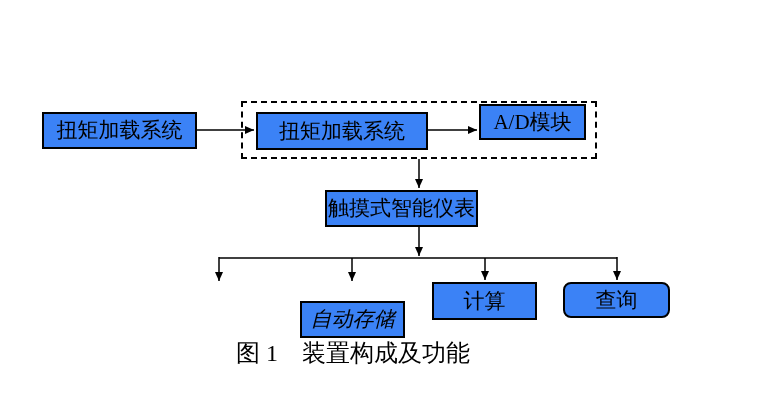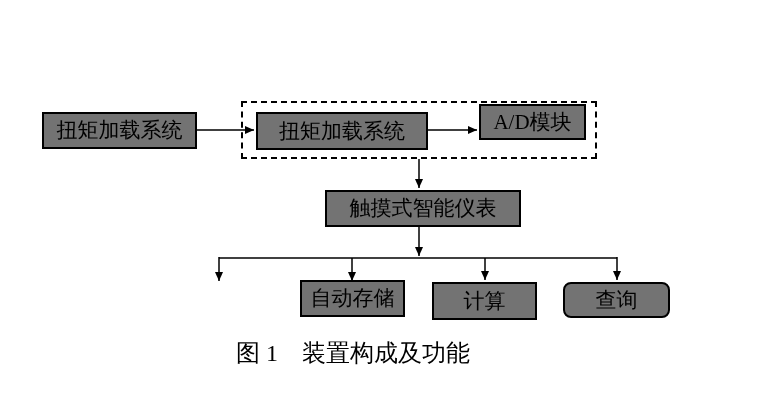--- a/index.html
+++ b/index.html
@@ -9,41 +9,41 @@
     font-family:"Liberation Serif","DejaVu Serif",serif;
     position:relative;
     overflow:hidden;
   }
   #diagram{position:absolute;left:0;top:0;width:760px;height:400px;}
   .connectors{position:absolute;left:0;top:0;width:760px;height:400px;pointer-events:none;}
   .node{
     position:absolute;
     box-sizing:border-box;
     border:2px solid #000;
-    background:#737373;
+    background:#3b82f6;
     display:flex;align-items:center;justify-content:center;
     font-size:21px;color:#000;
     white-space:nowrap;
     line-height:1;
     z-index:2;
   }
   .group-dashed{
     position:absolute;
     box-sizing:border-box;
     border:2px dashed #000;
     background:transparent;
     z-index:1;
   }
   .n-torque    {left:42px;  top:112px; width:155px; height:37px;}
   .g-dashed    {left:241px; top:101px; width:356px; height:58px;}
   .n-sensor    {left:256px; top:112px; width:172px; height:38px;}
   .n-ad        {left:479px; top:104px; width:107px; height:36px;}
-  .n-instrument{left:325px; top:190px; width:196px; height:37px; border-width:2.5px;}
+  .n-instrument{left:325px; top:190px; width:153px; height:37px; border-width:2.5px;}
   .n-collect   {left:168px; top:283px; width:105px; height:37px;}
-  .n-store     {left:300px; top:280px; width:105px; height:37px;}
+  .n-store     {left:300px; top:301px; width:105px; height:37px;font-style:italic;}
   .n-compute   {left:432px; top:282px; width:105px; height:38px;}
   .n-query     {left:563px; top:282px; width:107px; height:36px;border-radius:8px;}
   .caption{
     position:absolute;
     left:236px; top:337px;
     font-size:24px;color:#000;
     white-space:nowrap;
     z-index:2;
     text-align:right;
   }

